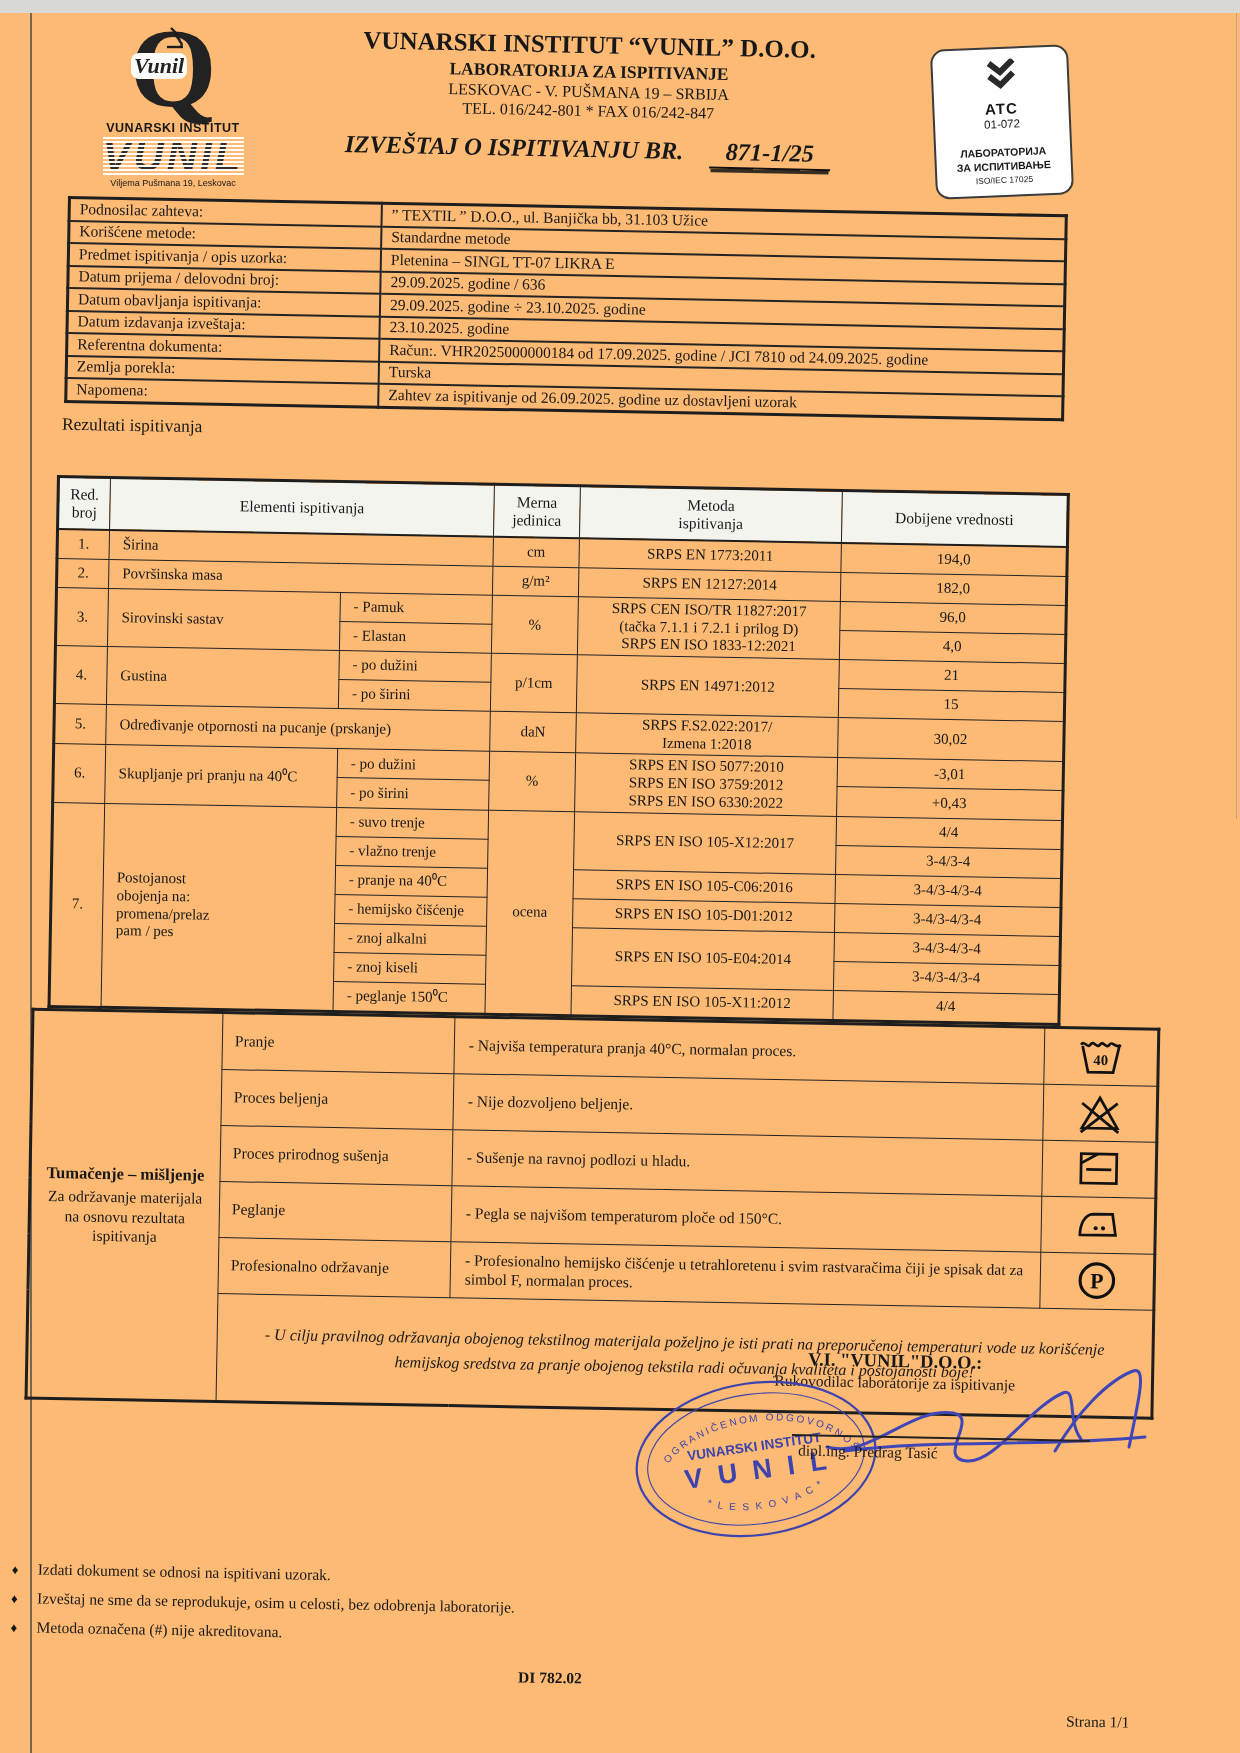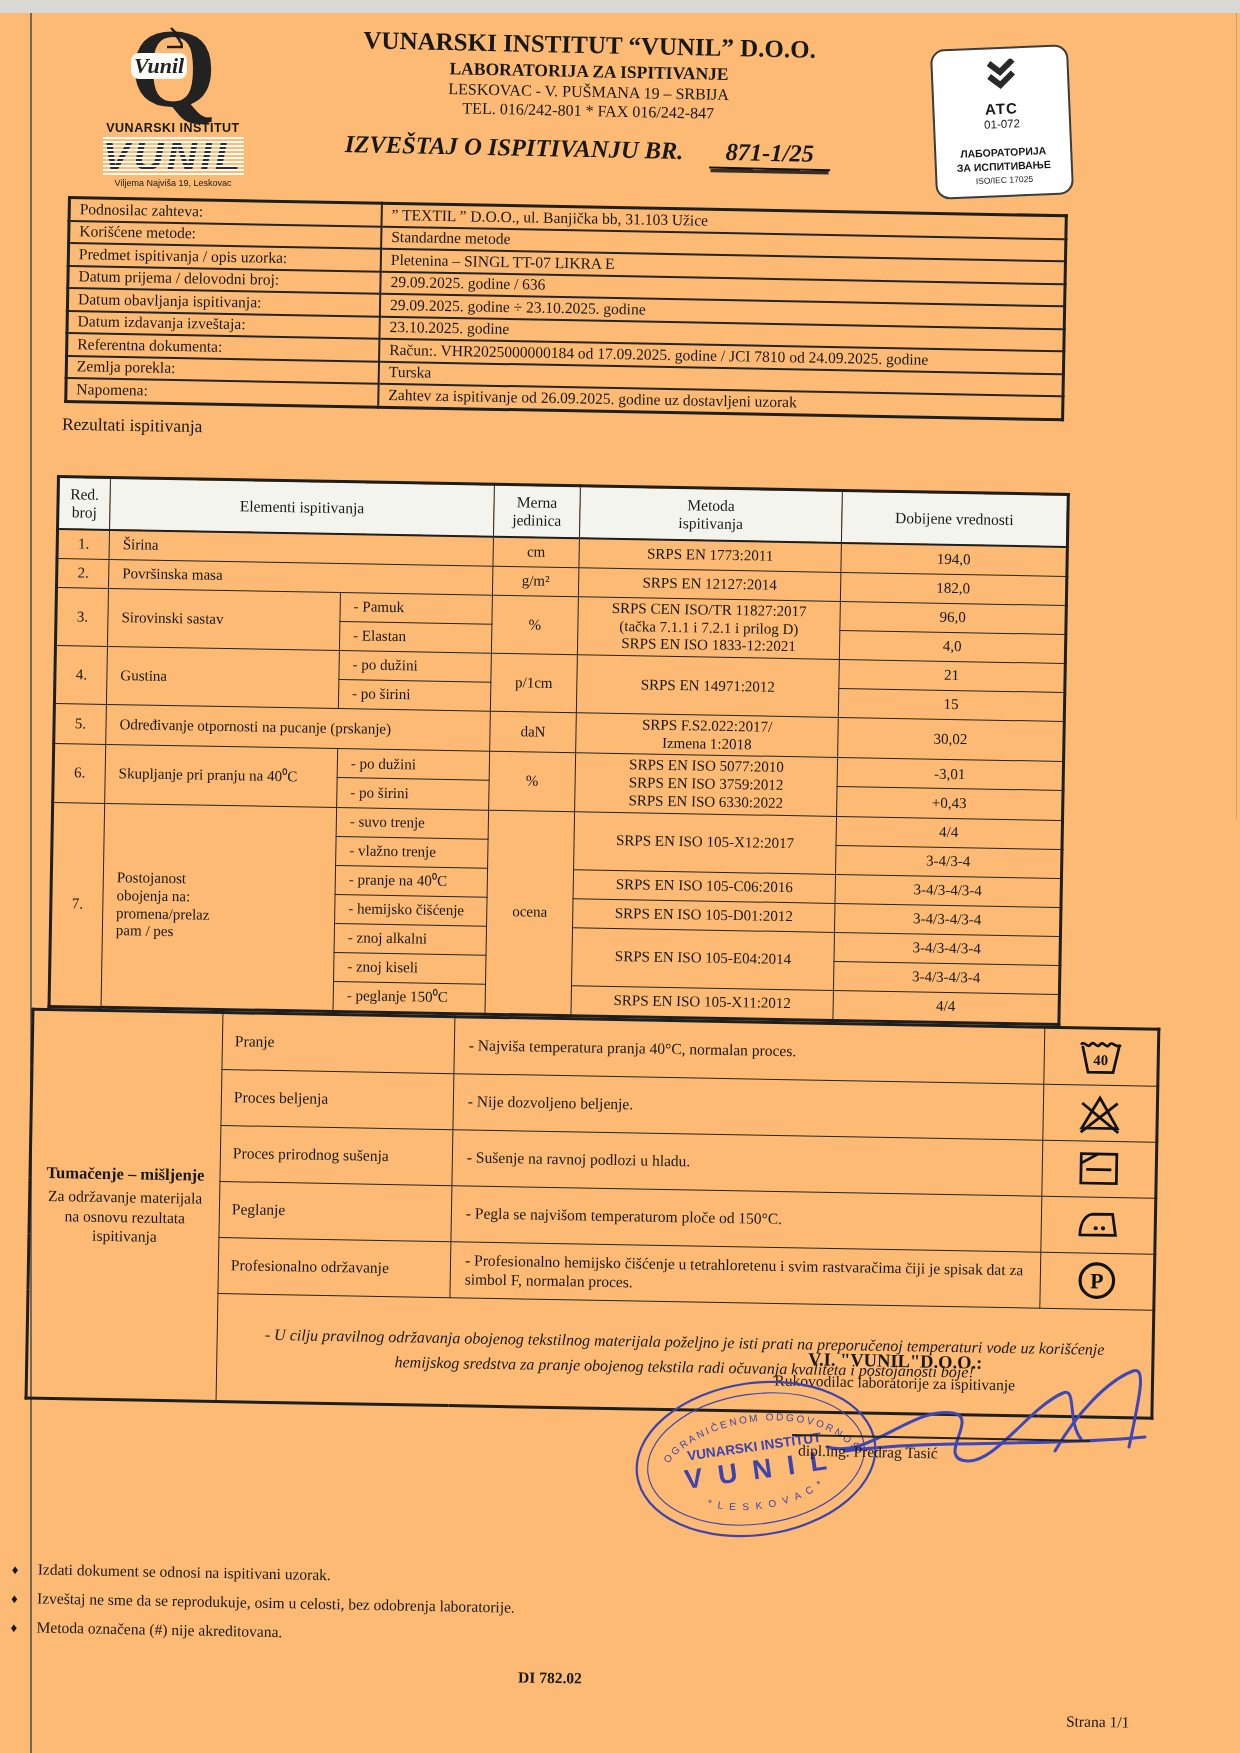--- a/index.html
+++ b/index.html
@@ -95,21 +95,21 @@
           <path d="M9 3 L16 10"></path>
             <path d="M12 7 L18 16"></path>
             <path d="M5 22 L21 22"></path>
             <path d="M17 16 Q21 18 19 22"></path>
         </g>
       </svg>
       <span class="q-inner">Vunil</span>
     </div>
     <div class="logo-inst">VUNARSKI INSTITUT</div>
     <div><span class="logo-word">VUNIL</span></div>
-    <div class="logo-addr">Viljema Najviša 19, Leskovac</div>
+    <div class="logo-addr">Viljema Pušmana 19, Leskovac</div>
   </div>
 
   <div class="hdr-center">
     <div class="co-name">VUNARSKI INSTITUT “VUNIL” D.O.O.</div>
     <div class="co-lab">LABORATORIJA ZA ISPITIVANJE</div>
     <div class="co-addr">LESKOVAC - V. PUŠMANA 19 – SRBIJA</div>
     <div class="co-tel">TEL. 016/242-801 * FAX 016/242-847</div>
     <div class="report-title">
       <span>IZVEŠTAJ O ISPITIVANJU BR.</span>
       <span class="report-no">871-1/25</span>

